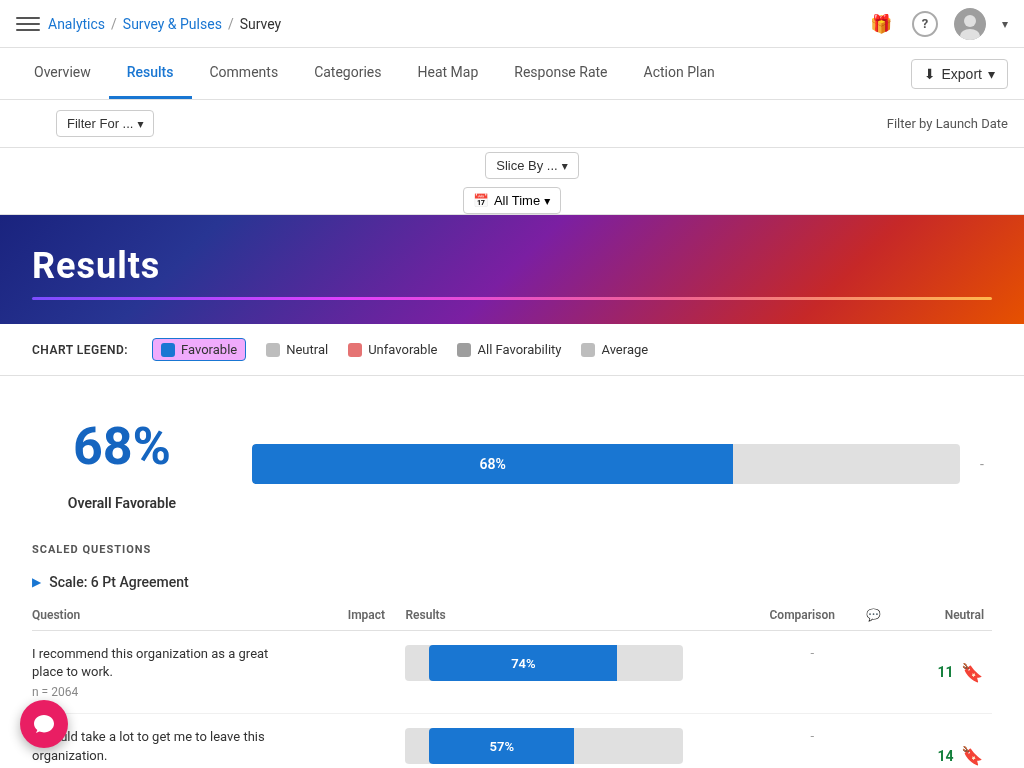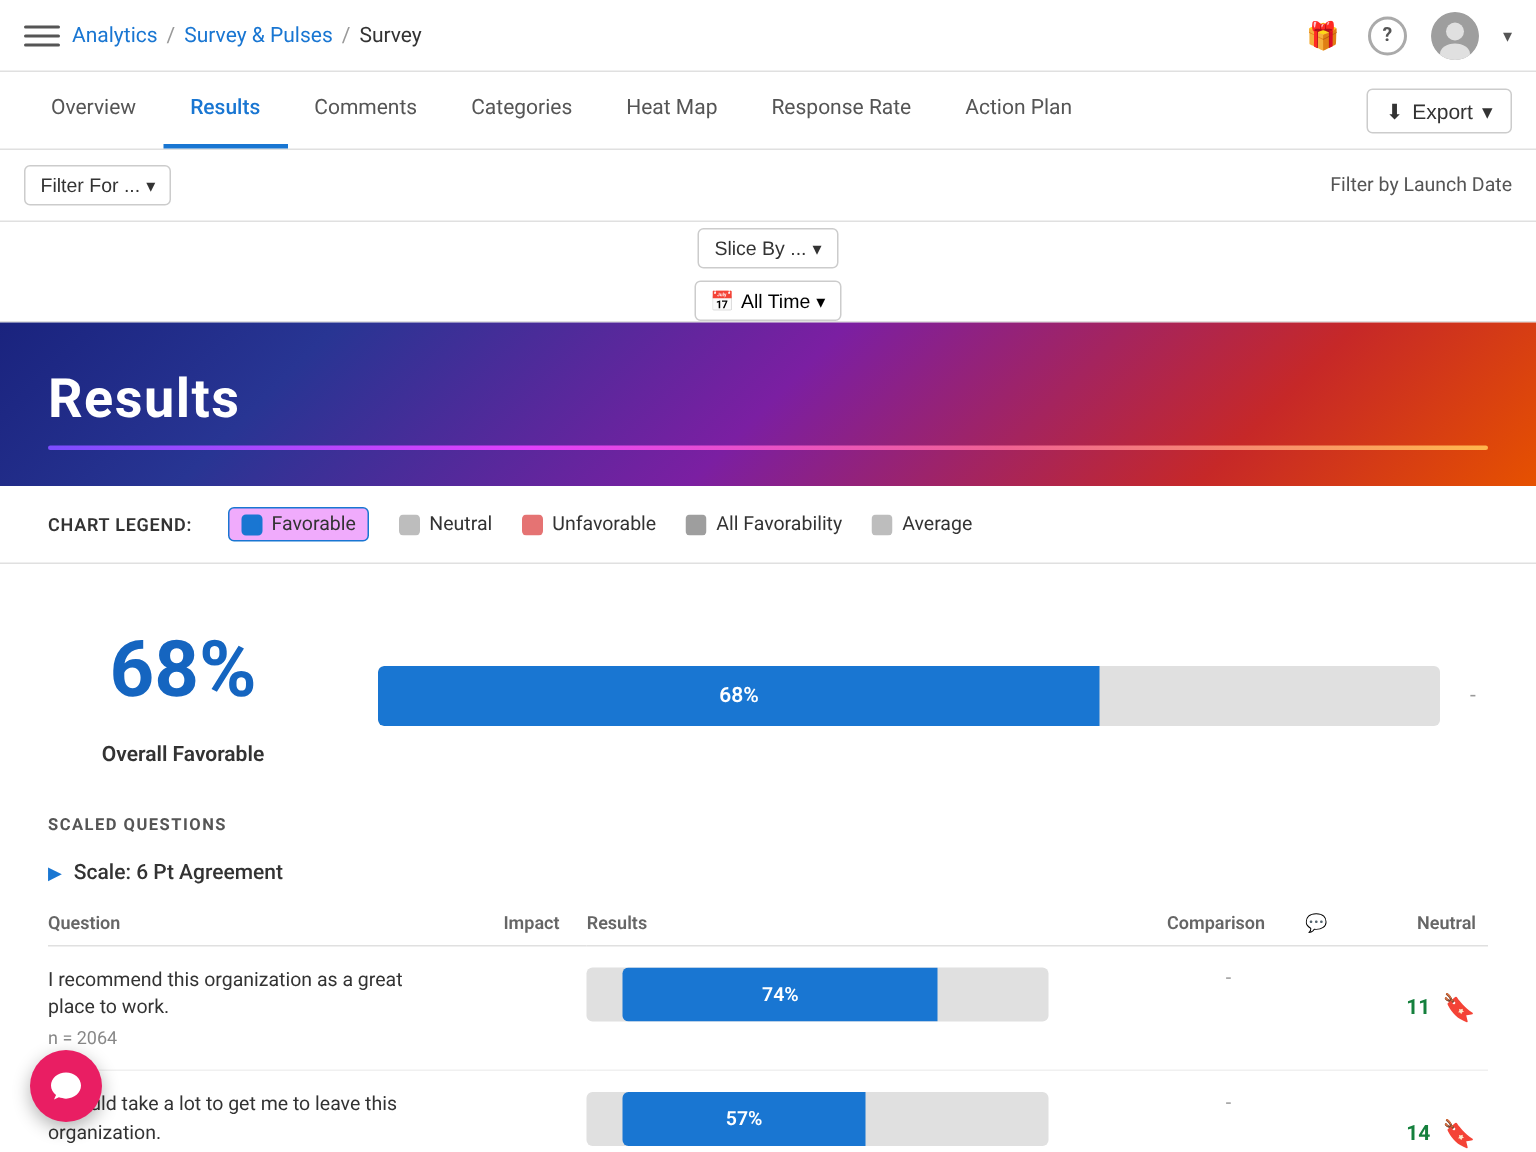--- a/index.html
+++ b/index.html
@@ -114,21 +114,21 @@
     .filter-bar {
       background: #fff;
       border-bottom: 1px solid #e0e0e0;
       padding: 10px 16px;
       display: flex;
       align-items: center;
       justify-content: space-between;
       flex-wrap: wrap;
       gap: 8px;
     }
-    .filter-bar-left { display: flex; align-items: center; gap: 8px; }
+    .filter-bar-left { display: flex; align-items: center; gap: 8px; margin-left: 40px; }
     .filter-bar-right { display: flex; align-items: flex-start; gap: 8px; }
     .filter-btn {
       display: flex;
       align-items: center;
       gap: 4px;
       border: 1px solid #ccc;
       border-radius: 4px;
       padding: 5px 10px;
       cursor: pointer;
       background: #fff;
@@ -331,21 +331,21 @@
       color: #333;
       line-height: 1.4;
       max-width: 240px;
     }
     .q-n {
       font-size: 12px;
       color: #888;
       margin-top: 4px;
     }
     .q-bar-container {
-      width: 308px;
+      width: 278px;
       height: 36px;
       display: flex;
       background: #e0e0e0;
       border-radius: 4px;
       overflow: hidden;
       padding-left: 24px;
     }
     .q-bar-fill {
       height: 100%;
       background: #1976d2;

